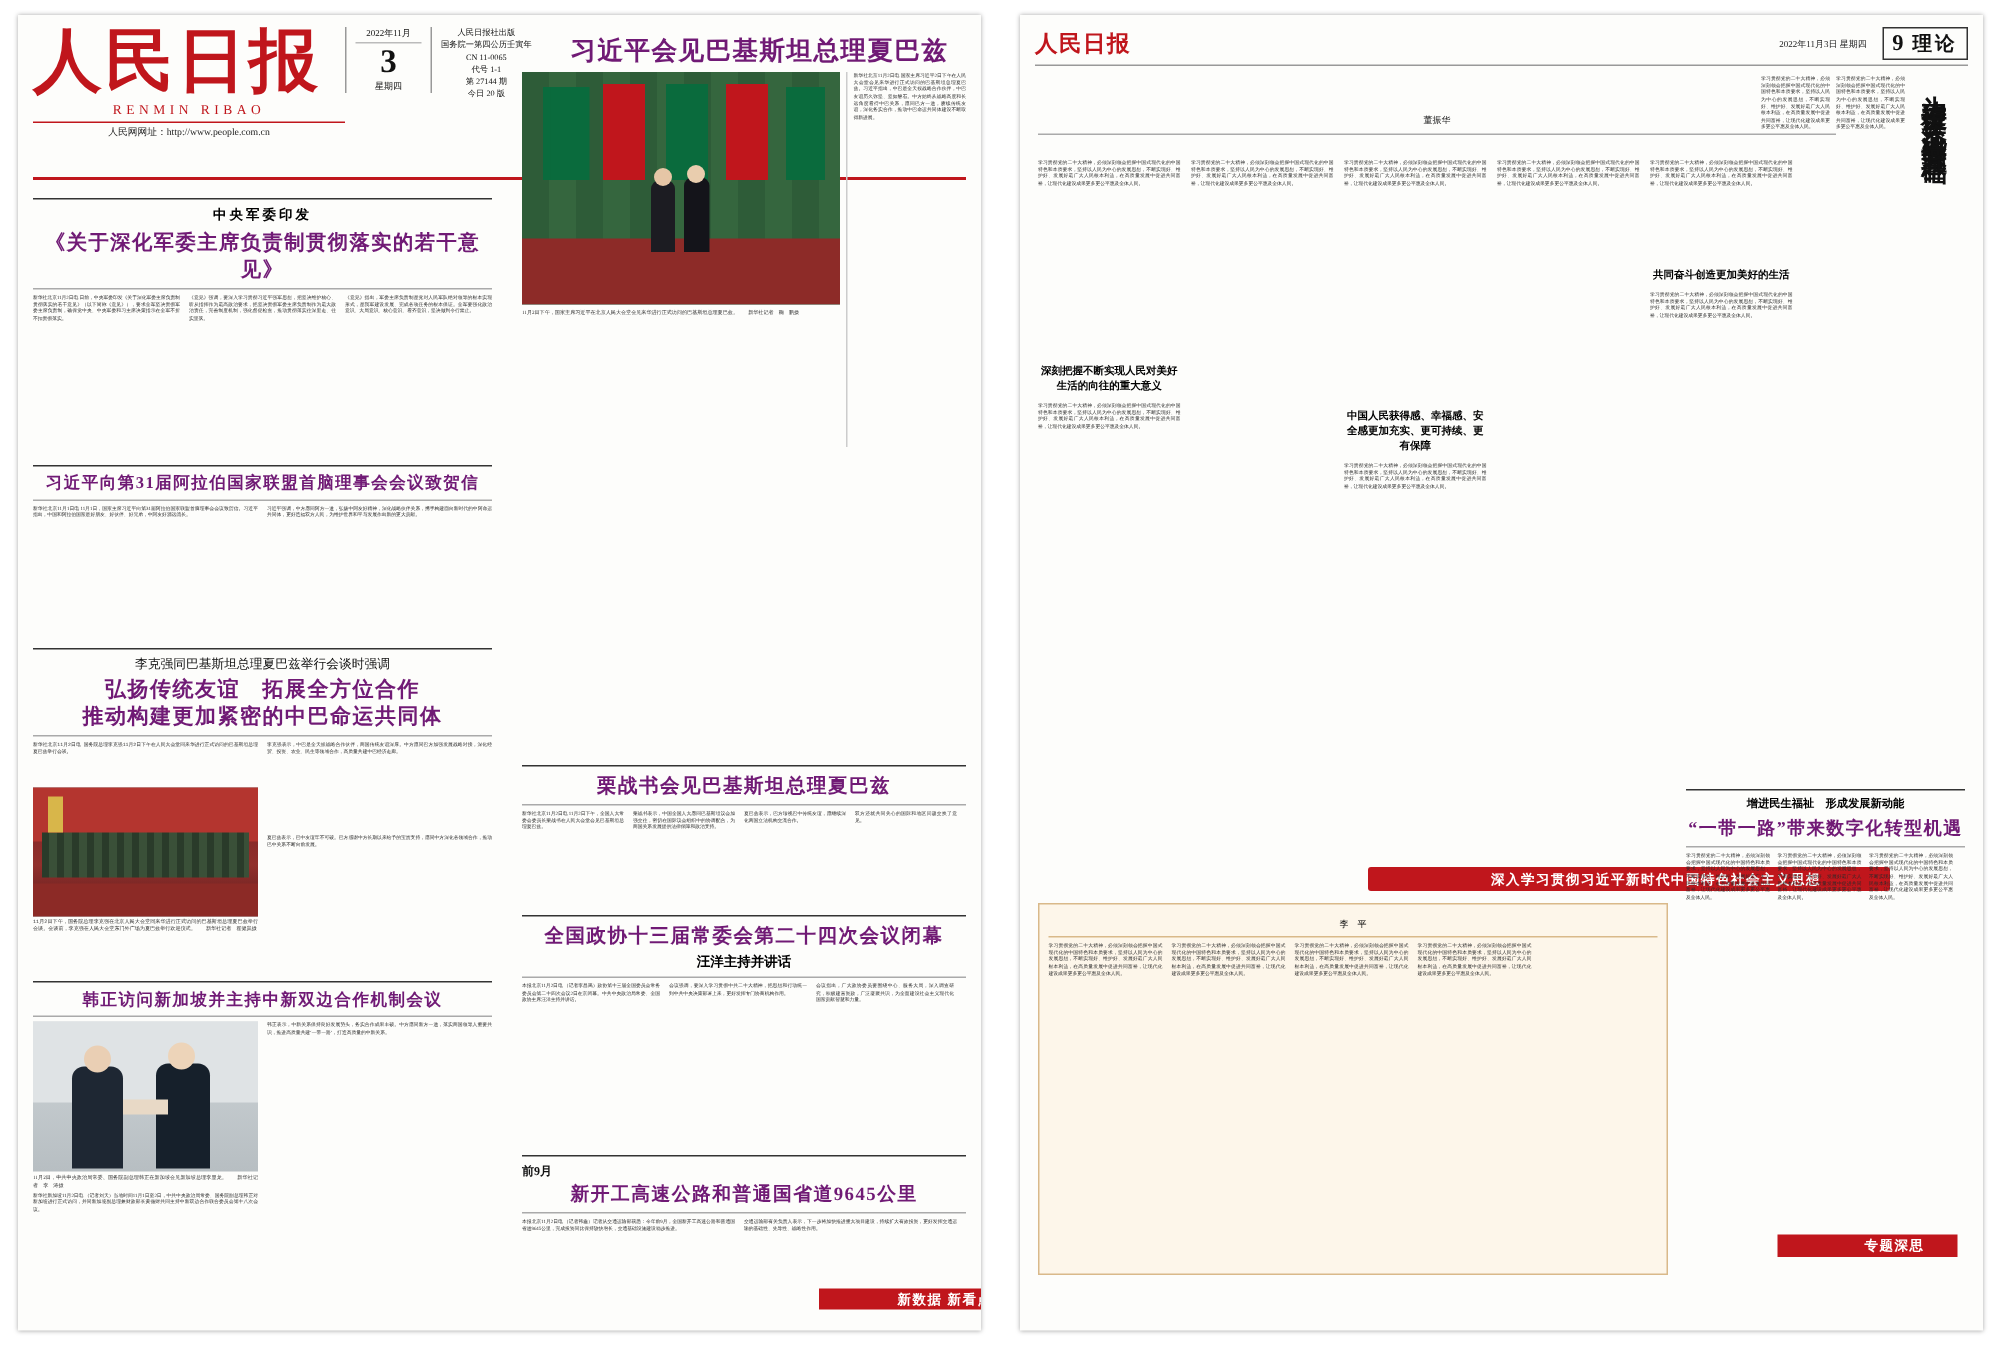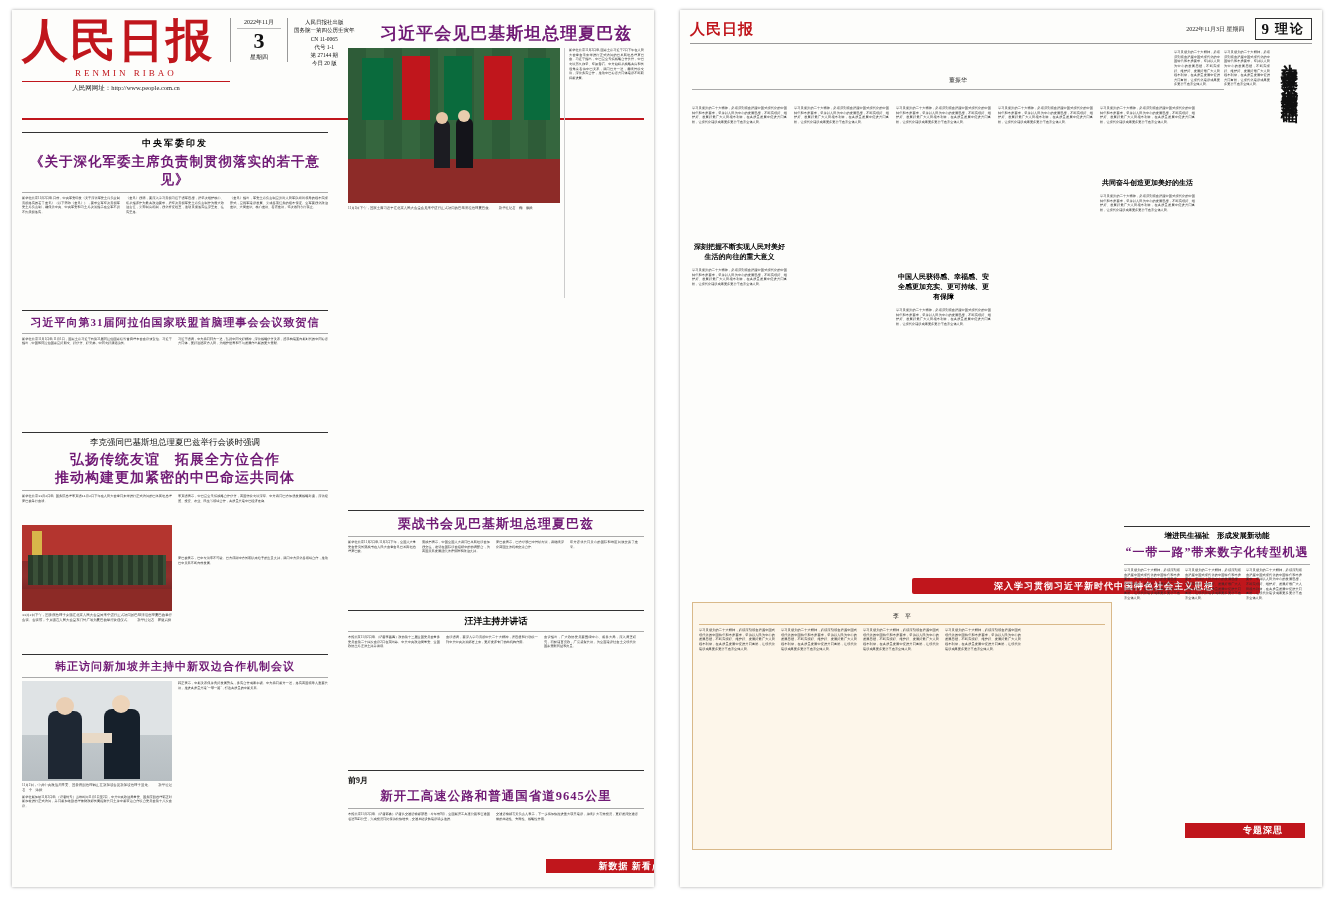--- a/index.html
+++ b/index.html
@@ -278,20 +278,21 @@
         <div style="display:flex; gap:6px;">
           <div class="col-text" style="width:68px;height:72px;">新华社北京11月2日电 11月2日下午，全国人大常委会委员长栗战书在人民大会堂会见巴基斯坦总理夏巴兹。</div>
           <div class="col-text" style="width:68px;height:72px;">栗战书表示，中国全国人大愿同巴基斯坦议会加强交往，密切在国际议会组织中的协调配合，为两国关系发展提供法律保障和政治支持。</div>
           <div class="col-text" style="width:68px;height:72px;">夏巴兹表示，巴方珍视巴中传统友谊，愿继续深化两国立法机构交流合作。</div>
           <div class="col-text" style="width:68px;height:72px;">双方还就共同关心的国际和地区问题交换了意见。</div>
         </div>
       </div>
 
       <div class="lp" style="left:336px; top:596px; width:296px;">
         <div class="rule"></div>
+        <div class="headline-main" style="font-size:13px;">全国政协十三届常委会第二十四次会议闭幕</div>
         <div style="text-align:center;font-size:9px;font-weight:bold;margin-top:2px;">汪洋主持并讲话</div>
         <div class="rule-thin"></div>
         <div style="display:flex; gap:6px;">
           <div class="col-text" style="width:92px;height:118px;">本报北京11月2日电 （记者李昌禹）政协第十三届全国委员会常务委员会第二十四次会议2日在京闭幕。中共中央政治局常委、全国政协主席汪洋主持并讲话。</div>
           <div class="col-text" style="width:92px;height:118px;">会议强调，要深入学习贯彻中共二十大精神，把思想和行动统一到中共中央决策部署上来，更好发挥专门协商机构作用。</div>
           <div class="col-text" style="width:92px;height:118px;">会议指出，广大政协委员要围绕中心、服务大局，深入调查研究，积极建言资政，广泛凝聚共识，为全面建设社会主义现代化国家贡献智慧和力量。</div>
         </div>
       </div>
 
       <div class="lp" style="left:336px; top:756px; width:296px;">

